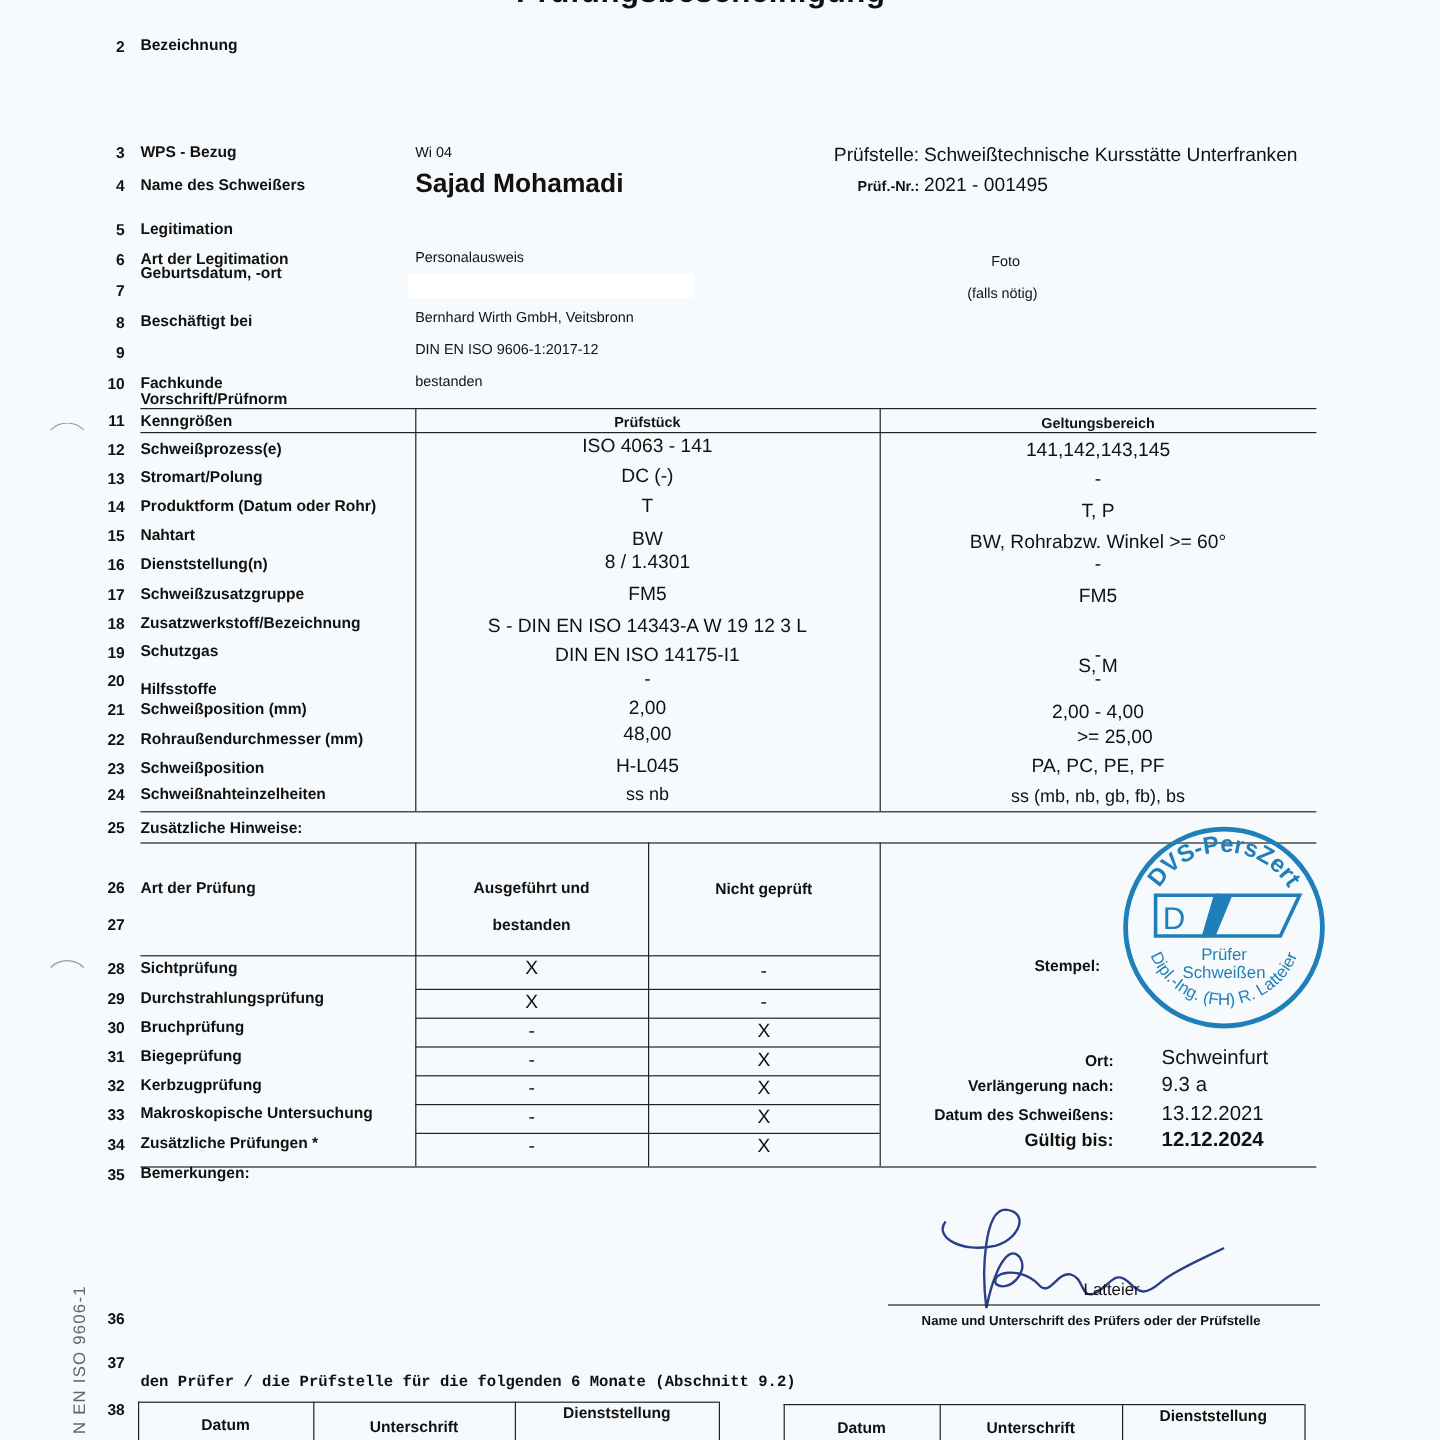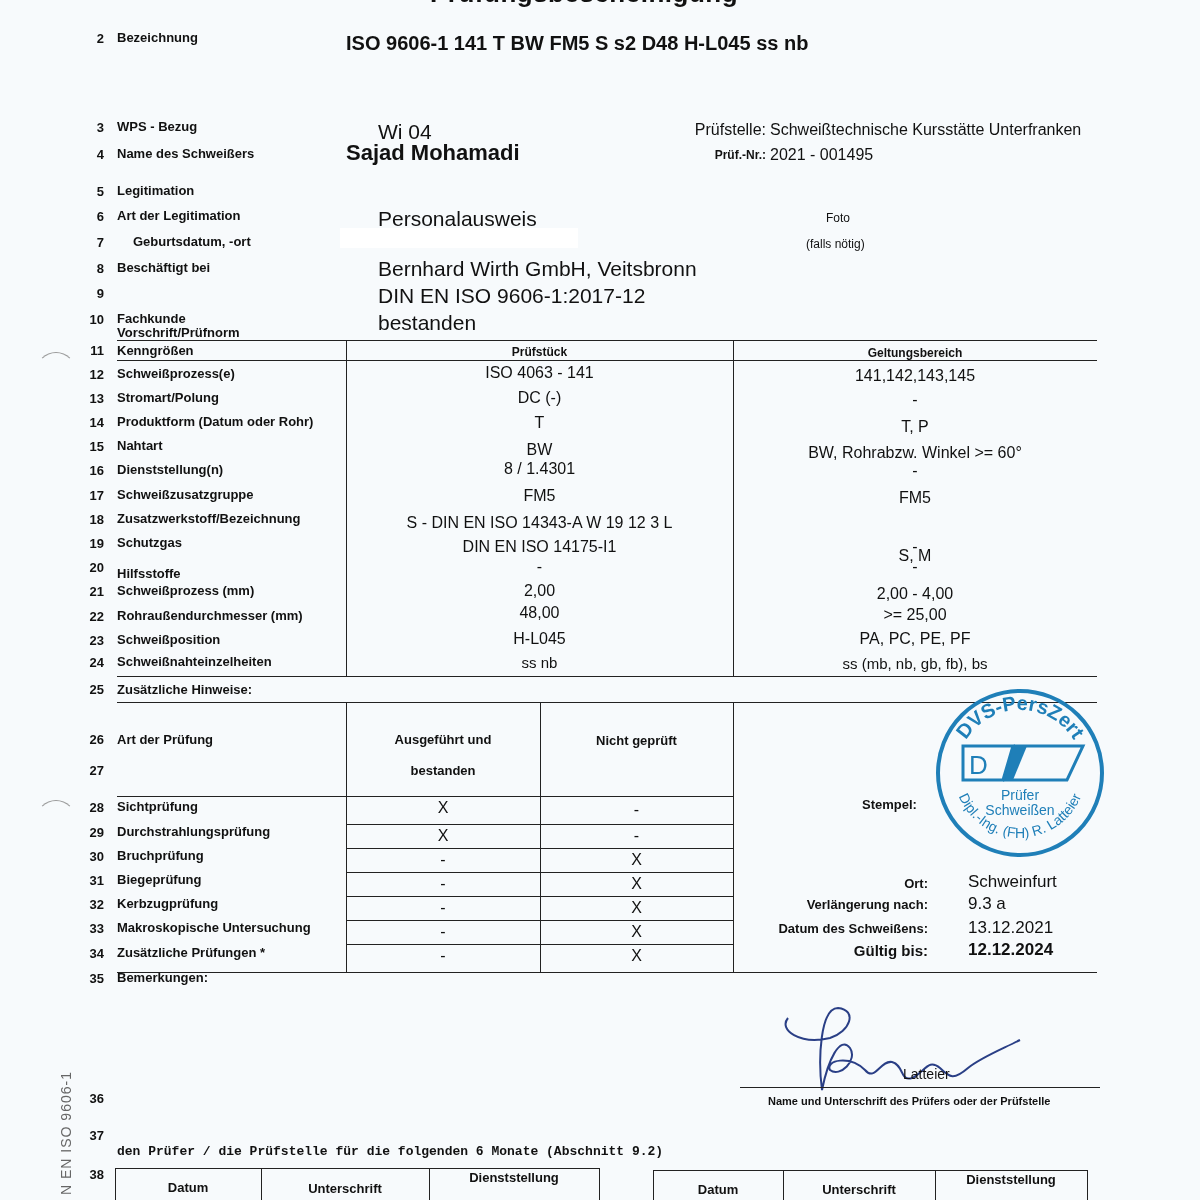--- a/index.html
+++ b/index.html
@@ -6,21 +6,21 @@
   body {
     width: 1200px; height: 1200px; overflow: hidden; position: relative;
     background: #f7fafc;
     font-family: "Liberation Sans", sans-serif;
     color: #111;
   }
   .page { position: absolute; left: 0; top: 0; width: 1200px; height: 1200px; }
   .abs { position: absolute; white-space: nowrap; }
   .num { position: absolute; left: 76px; width: 28px; text-align: right; font-weight: bold; font-size: 13px; }
   .lbl { position: absolute; left: 117px; font-weight: bold; font-size: 13px; }
-  .val { position: absolute; left: 346px; font-size: 21px; margin-left: 32px; }
+  .val { position: absolute; left: 346px; font-size: 12px; }
   .title-cut {
     position: absolute; left: 430px; top: -22px; font-size: 26px; font-weight: bold;
     color: #111; letter-spacing: 0.5px;
   }
   .designation { position: absolute; left: 346px; top: 32px; font-size: 20px; font-weight: bold; }
   .name { position: absolute; left: 346px; top: 140px; font-size: 22px; font-weight: bold; }
   .right-lbl { position: absolute; text-align: right; font-size: 16px; }
   .hline { position: absolute; height: 0; border-top: 1.6px solid #222; }
   .vline { position: absolute; width: 0; border-left: 1.4px solid #222; }
   .cell { position: absolute; text-align: center; font-size: 16px; }
@@ -49,40 +49,39 @@
 
   <div class="title-cut">Prüfungsbescheinigung</div>
 
   <div class="punch" style="top:352px;"></div>
   <div class="punch" style="top:800px;"></div>
 
   <div class="side-text">N EN ISO 9606-1</div>
 
   <div class="num" style="top:31px;">2</div>
   <div class="lbl" style="top:30px;">Bezeichnung</div>
-  <div class="designation">ISO 9606-1 141 T BW FM5 S s2 D48 H-L045 ss nb</div>
 
   <div>
     <div class="num" style="top:120px;">3</div>
     <div class="lbl" style="top:119px;">WPS - Bezug</div>
     <div class="val" style="top:120px;">Wi 04</div>
 
     <div class="num" style="top:147px;">4</div>
     <div class="lbl" style="top:146px;">Name des Schweißers</div>
     <div class="name">Sajad Mohamadi</div>
 
     <div class="num" style="top:184px;">5</div>
     <div class="lbl" style="top:183px;">Legitimation</div>
 
     <div class="num" style="top:209px;">6</div>
     <div class="lbl" style="top:208px;">Art der Legitimation</div>
     <div class="val" style="top:207px;">Personalausweis</div>
 
     <div class="num" style="top:235px;">7</div>
-    <div class="lbl" style="top:234px;margin-left:16px;">Geburtsdatum, -ort</div>
+    <div class="lbl" style="top:220px;">Geburtsdatum, -ort</div>
     <div class="redact"></div>
 
     <div class="num" style="top:261px;">8</div>
     <div class="lbl" style="top:260px;">Beschäftigt bei</div>
     <div class="val" style="top:257px;">Bernhard Wirth GmbH, Veitsbronn</div>
 
     <div class="num" style="top:286px;">9</div>
     <div class="lbl" style="top:285px;margin-top:40px;">Vorschrift/Prüfnorm</div>
     <div class="val" style="top:284px;">DIN EN ISO 9606-1:2017-12</div>
 
@@ -160,29 +159,29 @@
       <div class="cell" style="left:733px; width:364px; top:538px;">-</div>
     </div>
     <div>
       <div class="num" style="top:560px;">20</div>
       <div class="lbl" style="top:542px;margin-top:24px;">Hilfsstoffe</div>
       <div class="cell" style="left:346px; width:387px; top:558px;">-</div>
       <div class="cell" style="left:733px; width:364px; top:558px;">-</div>
     </div>
     <div>
       <div class="num" style="top:584px;">21</div>
-      <div class="lbl" style="top:583px;">Schweißprozess (mm)</div>
+      <div class="lbl" style="top:583px;">Schweißposition (mm)</div>
       <div class="cell" style="left:346px; width:387px; top:582px;">2,00</div>
       <div class="cell" style="left:733px; width:364px; top:585px;">2,00  -  4,00</div>
     </div>
     <div>
       <div class="num" style="top:609px;text-align:right;">22</div>
       <div class="lbl" style="top:608px;">Rohraußendurchmesser (mm)</div>
       <div class="cell" style="left:346px; width:387px; top:604px;">48,00</div>
-      <div class="cell" style="left:733px; width:364px; top:606px;">&gt;= 25,00</div>
+      <div class="cell" style="left:733px; width:364px; top:606px;padding-left:14px;">&gt;= 25,00</div>
     </div>
     <div>
       <div class="num" style="top:633px;">23</div>
       <div class="lbl" style="top:632px;">Schweißposition</div>
       <div class="cell" style="left:346px; width:387px; top:630px;">H-L045</div>
       <div class="cell" style="left:733px; width:364px; top:630px;">PA, PC, PE, PF</div>
     </div>
     <div>
       <div class="num" style="top:655px;">24</div>
       <div class="lbl" style="top:654px;">Schweißnahteinzelheiten</div>

